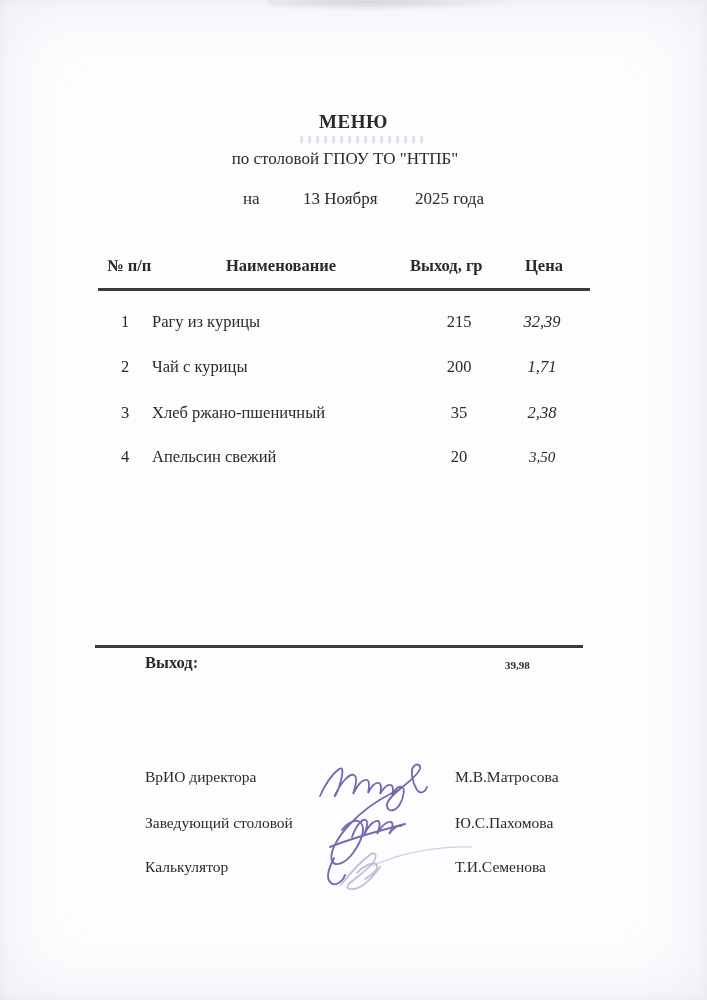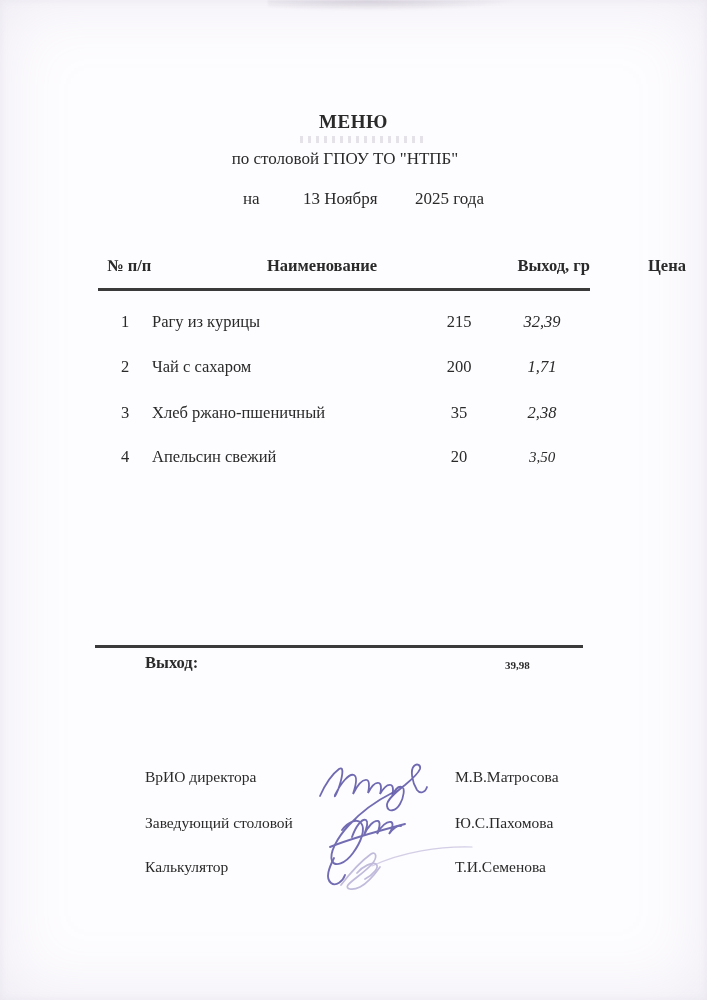--- a/index.html
+++ b/index.html
@@ -32,25 +32,25 @@
     text-align:center; font-size:17px;
   }
   .date-line { position:absolute; top:189px; left:0; width:100%; font-size:17px; }
   .date-prefix { position:absolute; left:243px; }
   .date-day    { position:absolute; left:303px; }
   .date-year   { position:absolute; left:415px; }
 
   .menu-table-header {
     position:absolute; top:256px; left:98px; width:492px;
     display:grid; grid-template-columns:54px 258px 98px 82px;
-    font-weight:bold; font-size:16.5px;gap:41px;
+    font-weight:bold; font-size:16.5px;
   }
   .menu-table-header .h-num  { white-space:nowrap; padding-left:9px; overflow:visible; }
   .menu-table-header .h-name { text-align:center; }
-  .menu-table-header .h-out  { text-align:right; white-space:nowrap; }
+  .menu-table-header .h-out  { text-align:left; white-space:nowrap; }
   .menu-table-header .h-price{ text-align:center; padding-right:10px; }
 
   .rule-header {
     position:absolute; top:288px; left:98px; width:492px; height:3px;
     background:#3a3a3a;
   }
   .menu-row {
     position:absolute; left:98px; width:492px;
     display:grid; grid-template-columns:54px 258px 98px 82px;
     font-size:16.5px;
@@ -114,21 +114,21 @@
   <div class="rule-header"></div>
 
   <div class="menu-row row-1">
     <div class="c-num">1</div>
     <div class="c-name">Рагу из курицы</div>
     <div class="c-out">215</div>
     <div class="c-price">32,39</div>
   </div>
   <div class="menu-row row-2">
     <div class="c-num">2</div>
-    <div class="c-name">Чай с сахаром</div>
+    <div class="c-name">Чай с курицы</div>
     <div class="c-out">200</div>
     <div class="c-price">1,71</div>
   </div>
   <div class="menu-row row-3">
     <div class="c-num">3</div>
     <div class="c-name">Хлеб ржано-пшеничный</div>
     <div class="c-out">35</div>
     <div class="c-price">2,38</div>
   </div>
   <div class="menu-row row-4">

